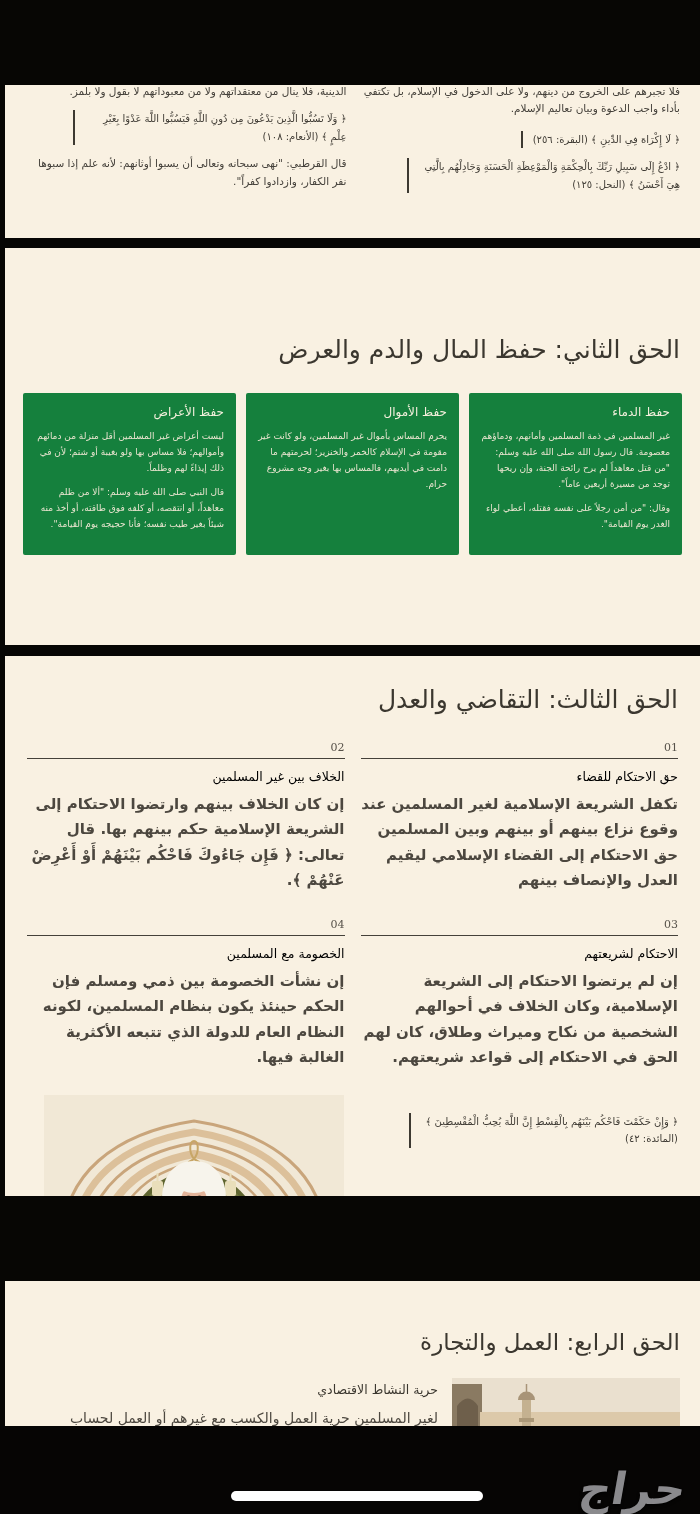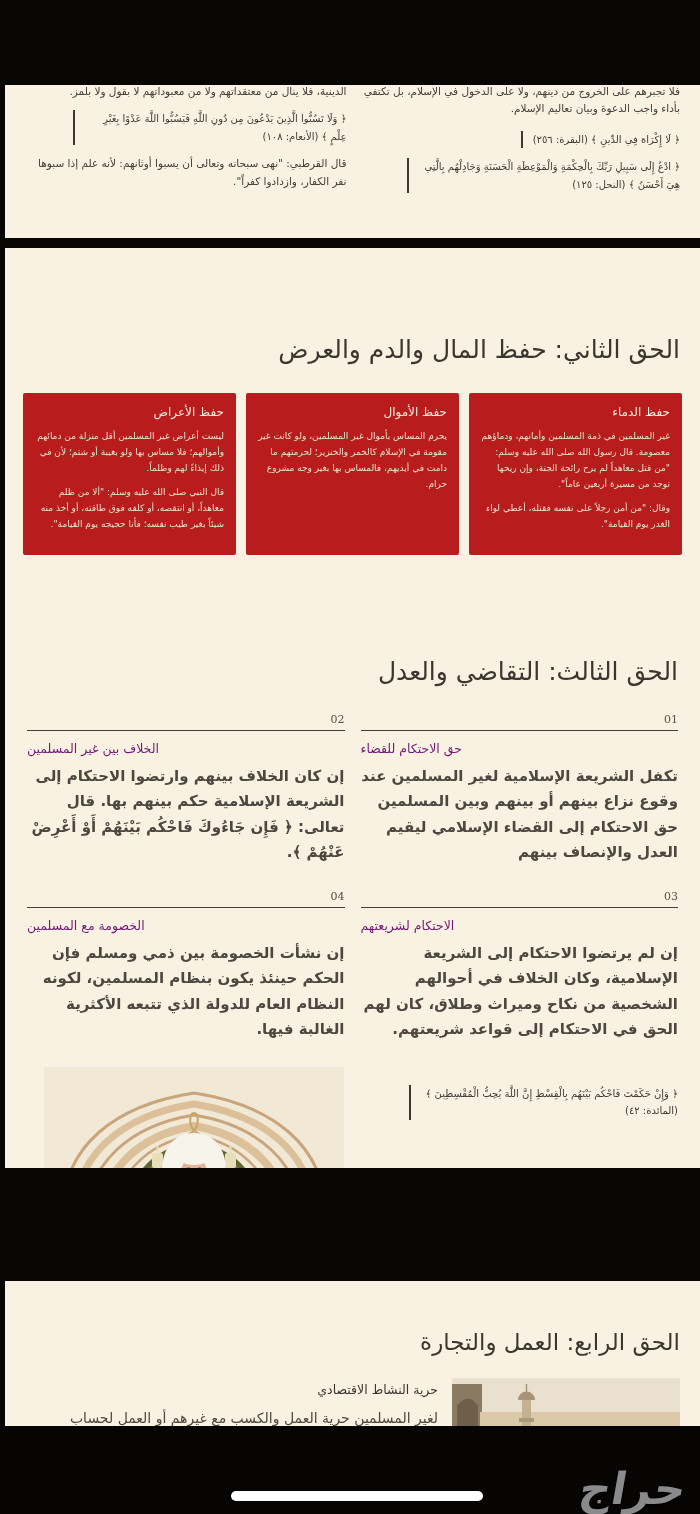--- a/index.html
+++ b/index.html
@@ -8,61 +8,61 @@
     background:#070604;
     font-family:"DejaVu Sans",sans-serif;
   }
   .slide{
     position:absolute;left:5px;right:0;
     background:#f9f1e2;
     direction:rtl;overflow:hidden;
   }
   #slide1{top:85px;height:153px;}
   #slide2{top:248px;height:397px;}
-  #slide3{top:628px;height:540px;}
+  #slide3{top:656px;height:540px;}
   #slide4{top:1281px;height:145px;}
 
   
   .s1-cols{display:flex;gap:12px;padding:0 20px;margin-top:-2px;}
   .s1-col{flex:1;min-width:0;}
   .para{font-size:10.5px;line-height:1.65;color:#44403a;text-align:right;margin:0 0 10px;}
   .quote-wrap{text-align:right;margin:10px 0;padding-left:48px;}
   .quote{
     display:inline-block;border-left:2px solid #3d3931;padding-left:10px;
     font-size:10px;line-height:1.75;color:#403c35;text-align:right;
   }
 
   
   .s2-title{
     font-size:25px;font-weight:500;color:#3b372f;text-align:right;
     padding:0 20px;margin:86px 0 0;line-height:1.3;
   }
   .cards{display:flex;gap:10px;padding:0 18px;margin-top:26px;}
   .card{
-    flex:1;background:#b91c1c;color:#e9e4cf;border-radius:2px;
+    flex:1;background:#15803d;color:#e9e4cf;border-radius:2px;
     padding:12px;height:162px;box-sizing:border-box;overflow:hidden;
   }
   .card-title{font-size:12px;color:#f3efdc;margin:0 0 9px;font-weight:500;}
   .card-body p{font-size:9px;line-height:1.8;margin:0 0 8px;}
 
   
   .s3-title{
     font-size:25px;font-weight:500;color:#3b372f;text-align:right;
     margin:28px 22px 0;line-height:1.3;
   }
   .s3-grid{
     display:grid;grid-template-columns:1fr 1fr;column-gap:16px;row-gap:24px;
     padding:0 22px;margin-top:24px;
   }
   .sec-num{
     font-family:"DejaVu Serif",serif;font-size:11px;color:#57524a;
     margin:0 0 4px;text-align:right;
   }
   .rule{border-top:1px solid #45413a;height:0;}
-  .sec-head{font-size:12.5px;color:#701a75;margin:10px 0 0;font-weight:500;text-align:left;}
+  .sec-head{font-size:12.5px;color:#000000;margin:10px 0 0;font-weight:500;text-align:right;}
   .sec-body{font-size:15px;line-height:1.7;color:#4c473f;margin:8px 0 0;text-align:right;font-weight:bold;}
   .s3-quote-cell{padding-top:8px;}
   .illustration{width:302px;height:265px;display:block;}
 
   
   .s4-title{
     font-size:23px;font-weight:500;color:#3b372f;text-align:right;
     margin:47px 20px 0;line-height:1.3;
   }
   .s4-row{display:flex;gap:14px;padding:0 20px;margin-top:20px;align-items:flex-start;}

